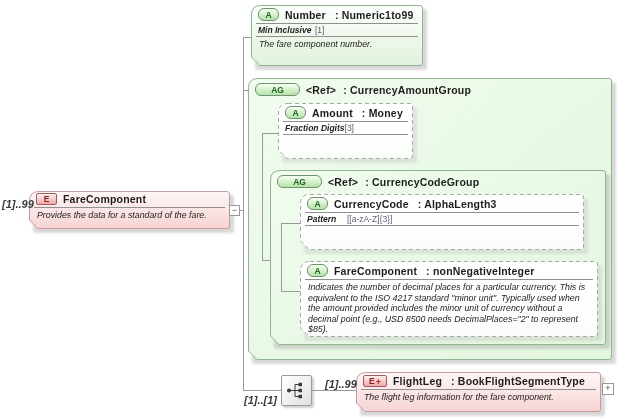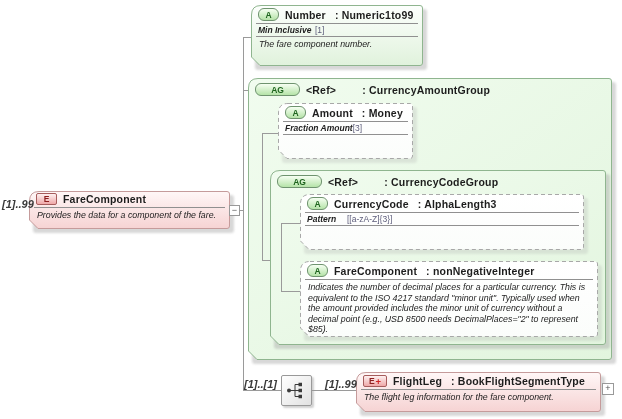--- a/index.html
+++ b/index.html
@@ -22,21 +22,21 @@
   .shape-box.soft::before { opacity:.25; }
   .shape-box > svg.outline { position:absolute; left:0; top:0; z-index:1; }
   .box-content { position:relative; z-index:2; height:100%; }
 
   .z1{z-index:1}.z3{z-index:3}.z5{z-index:5}
 
   
   .hrow { display:flex; align-items:center; gap:6px; padding:3px 6px 1px 7px; white-space:nowrap; }
   .bname, .btype { font-size:10.5px; font-weight:bold; color:#1d1d1d; letter-spacing:.2px; }
   .btype { margin-left:3px; }
-  .gtype { margin-left:20px; }
+  .gtype { margin-left:1px; }
 
   
   .badge { display:inline-flex; align-items:center; justify-content:center;
            box-sizing:border-box; flex:none; font-weight:bold; }
   .badge-a  { width:21px; height:13px; border:1px solid #6f936f; border-radius:6px;
               background:linear-gradient(#f6fff2,#b5e3a8); color:#1e651e; font-size:8.5px; }
   .badge-ag { width:45px; height:13px; border:1px solid #6f936f; border-radius:6px;
               background:linear-gradient(#f6fff2,#b5e3a8); color:#1e651e; font-size:8.5px; }
   .badge-e  { width:21px; height:12px; border:1px solid #a65c5c; border-radius:2px;
               background:linear-gradient(#fdf0f0,#efa8a8); color:#8d1f1f; font-size:8.5px; }
@@ -97,21 +97,21 @@
   <div class="line" style="left:243px; top:390px; width:39px; height:1px;"></div>
   <div class="line" style="left:311px; top:390px; width:46px; height:1px;"></div>
   <div class="line over" style="left:262px; top:133px; width:1px; height:128px;"></div>
   <div class="line over" style="left:262px; top:133px; width:17px; height:1px;"></div>
   <div class="line over" style="left:262px; top:260px; width:20px; height:1px;"></div>
   <div class="line over2" style="left:281px; top:223px; width:1px; height:69px;"></div>
   <div class="line over2" style="left:281px; top:223px; width:20px; height:1px;"></div>
   <div class="line over2" style="left:281px; top:291px; width:20px; height:1px;"></div>
 
   <span class="card" style="left:2px; top:198px;">[1]..99</span>
-  <span class="card" style="left:244px; top:378px;">[1]..[1]</span>
+  <span class="card" style="left:244px; top:394px;">[1]..[1]</span>
   <span class="card" style="left:325px; top:378px;">[1]..99</span>
 
   <div class="shape-box z1" style="left:248px; top:78px; width:364px; height:282px;">
       <svg width="364" height="282" class="outline">
         <path d="M 10,0.5 L 361,0.5 Q 363.5,0.5 363.5,3 L 363.5,279 Q 363.5,281.5 361,281.5 L 9,281.5 L 0.5,273 L 0.5,10 Q 0.5,0.5 10,0.5 Z" fill="url(#gradGroup)" stroke="#8fb58f" stroke-width="1"></path>
       </svg>
     <div class="box-content">
       <div class="hrow" style="padding-top:5px;">
         <span class="badge badge-ag">AG</span>
         <span class="bname">&lt;Ref&gt;</span>
@@ -158,21 +158,21 @@
         <path d="M 10,0.5 L 132,0.5 Q 134.5,0.5 134.5,3 L 134.5,53 Q 134.5,55.5 132,55.5 L 9,55.5 L 0.5,47 L 0.5,10 Q 0.5,0.5 10,0.5 Z" fill="url(#gradWhite)" stroke="#a8a8a8" stroke-width="1" stroke-dasharray="4 3"></path>
       </svg>
     <div class="box-content">
       <div class="hrow">
         <span class="badge badge-a">A</span>
         <span class="bname">Amount</span>
         <span class="btype">: Money</span>
       </div>
       <div class="hr"></div>
       <div class="frow">
-        <span class="flabel">Fraction Amount</span>
+        <span class="flabel">Fraction Digits</span>
         <span class="fvalue">[3]</span>
       </div>
       <div class="hr"></div>
     </div>
   </div>
 
   <div class="shape-box z5 soft" style="left:300px; top:194px; width:284px; height:56px;">
       <svg width="284" height="56" class="outline">
         <path d="M 10,0.5 L 281,0.5 Q 283.5,0.5 283.5,3 L 283.5,53 Q 283.5,55.5 281,55.5 L 9,55.5 L 0.5,47 L 0.5,10 Q 0.5,0.5 10,0.5 Z" fill="url(#gradWhite)" stroke="#a8a8a8" stroke-width="1" stroke-dasharray="4 3"></path>
       </svg>
@@ -209,21 +209,21 @@
   <div class="shape-box z3" style="left:29px; top:191px; width:201px; height:38px;">
       <svg width="201" height="38" class="outline">
         <path d="M 10,0.5 L 198,0.5 Q 200.5,0.5 200.5,3 L 200.5,35 Q 200.5,37.5 198,37.5 L 9,37.5 L 0.5,29 L 0.5,10 Q 0.5,0.5 10,0.5 Z" fill="url(#gradPink)" stroke="#c59b9b" stroke-width="1"></path>
       </svg>
     <div class="box-content">
       <div class="hrow" style="padding-top:2px;">
         <span class="badge badge-e">E</span>
         <span class="bname">FareComponent</span>
       </div>
       <div class="hr"></div>
-      <div class="anno nowrap">Provides the data for a component of the fare.</div>
+      <div class="anno nowrap">Provides the data for a standard of the fare.</div>
     </div>
   </div>
 
   <div class="shape-box z3" style="left:356px; top:372px; width:245px; height:40px;">
       <svg width="245" height="40" class="outline">
         <path d="M 10,0.5 L 242,0.5 Q 244.5,0.5 244.5,3 L 244.5,37 Q 244.5,39.5 242,39.5 L 9,39.5 L 0.5,31 L 0.5,10 Q 0.5,0.5 10,0.5 Z" fill="url(#gradPink)" stroke="#c59b9b" stroke-width="1"></path>
       </svg>
     <div class="box-content">
       <div class="hrow" style="padding-top:3px;">
         <span class="badge badge-e" style="width:24px;">

